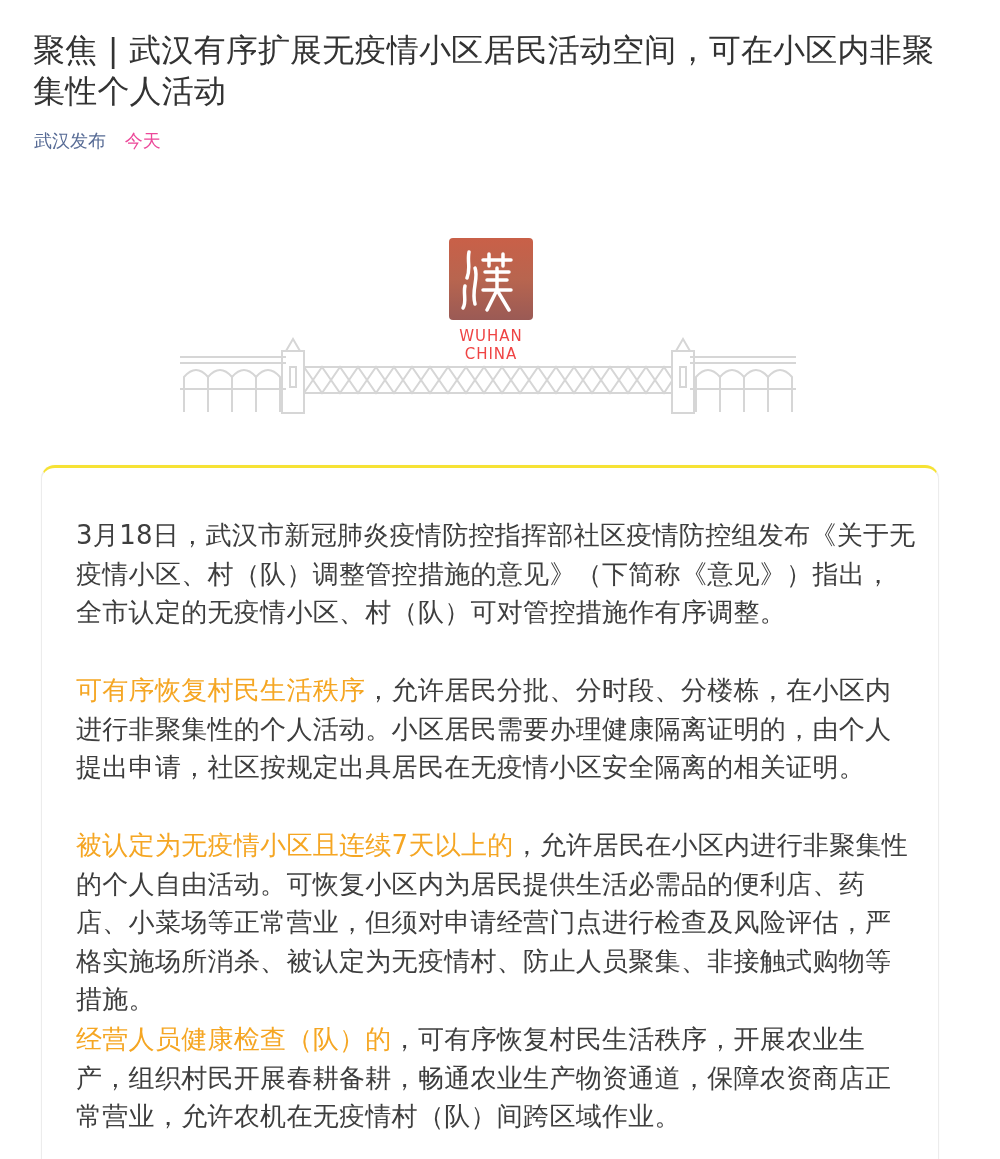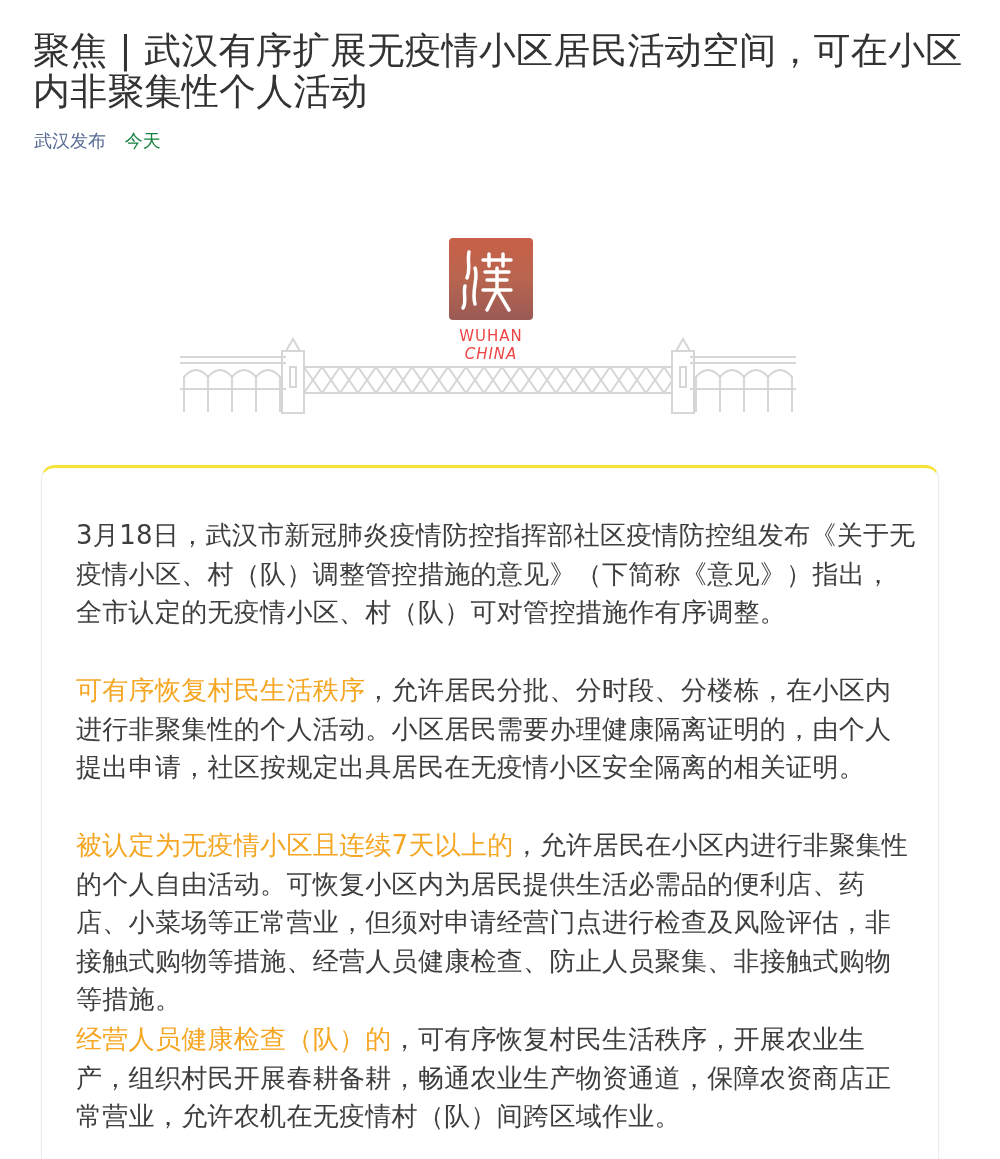--- a/index.html
+++ b/index.html
@@ -3,41 +3,41 @@
   <meta charset="utf-8">
   <style>
     html, body { margin: 0; padding: 0; background: #ffffff; }
     body {
       width: 1000px; height: 1159px; overflow: hidden; position: relative;
       font-family: "DejaVu Sans", "Liberation Sans", sans-serif;
       color: #333333;
     }
     .title {
       position: absolute; left: 33px; top: 30px; width: 930px;
-      font-size: 37px; line-height: 41px; color: #333333; margin: 0;
+      font-size: 32px; line-height: 41px; color: #333333; margin: 0;
       font-weight: normal; letter-spacing: 0.2px;
     }
     .meta { position: absolute; left: 34px; top: 129px; font-size: 18px; line-height: 24px; }
     .meta .source { color: #576b95; margin-right: 13px; }
-    .meta .date { color: #15803d; }
+    .meta .date { color: #ec4899; }
 
     .banner { position: absolute; left: 176px; top: 232px; width: 624px; height: 182px; }
     .seal {
       position: absolute; left: 273px; top: 6px; width: 84px; height: 82px;
       background: linear-gradient(180deg, #c96048 0%, #b8654f 50%, #9a5a55 100%);
       border-radius: 4px;
     }
     .seal svg { position: absolute; left: 0; top: 0; }
     .brand-text {
       position: absolute; left: 262px; width: 106px; text-align: center;
       font-family: "DejaVu Sans", sans-serif; font-size: 15px; letter-spacing: 1px;
       color: #ef4444;
     }
     .brand-text.l1 { top: 95px; }
-    .brand-text.l2 { top: 113px; font-style: italic; }
+    .brand-text.l2 { top: 113px; }
     .bridge { position: absolute; left: 0; top: 105px; }
 
     .card {
       position: absolute; left: 41px; top: 465px; width: 898px; height: 720px;
       border: 1px solid #ececec; border-top: 3px solid #f6e234;
       border-radius: 14px 14px 0 0; box-sizing: border-box; background: #fff;
       box-shadow: 0 0 2px rgba(0,0,0,0.04);
     }
     .para {
       position: absolute; left: 76px; width: 840px; margin: 0;
@@ -120,18 +120,18 @@
 
 <p class="para p1">
   <span>3月18日，武汉市新冠肺炎疫情防控指挥部社区疫情防控组发布《关于无疫情小区、村（队）调整管控措施的意见》（下简称《意见》）指出，全市认定的无疫情小区、村（队）可对管控措施作有序调整。</span>
 </p>
 
 <p class="para p2">
   <span class="hl">可有序恢复村民生活秩序</span><span>，允许居民分批、分时段、分楼栋，在小区内进行非聚集性的个人活动。小区居民需要办理健康隔离证明的，由个人提出申请，社区按规定出具居民在无疫情小区安全隔离的相关证明。</span>
 </p>
 
 <p class="para p3">
-  <span class="hl">被认定为无疫情小区且连续7天以上的</span><span>，允许居民在小区内进行非聚集性的个人自由活动。可恢复小区内为居民提供生活必需品的便利店、药店、小菜场等正常营业，但须对申请经营门点进行检查及风险评估，非接触式购物等措施、经营人员健康检查、防止人员聚集、非接触式购物等措施。</span>
+  <span class="hl">被认定为无疫情小区且连续7天以上的</span><span>，允许居民在小区内进行非聚集性的个人自由活动。可恢复小区内为居民提供生活必需品的便利店、药店、小菜场等正常营业，但须对申请经营门点进行检查及风险评估，严格实施场所消杀、被认定为无疫情村、防止人员聚集、非接触式购物等措施。</span>
 </p>
 
 <p class="para p4">
   <span class="hl">经营人员健康检查（队）的</span><span>，可有序恢复村民生活秩序，开展农业生产，组织村民开展春耕备耕，畅通农业生产物资通道，保障农资商店正常营业，允许农机在无疫情村（队）间跨区域作业。</span>
 </p>
 
 </body></html>

